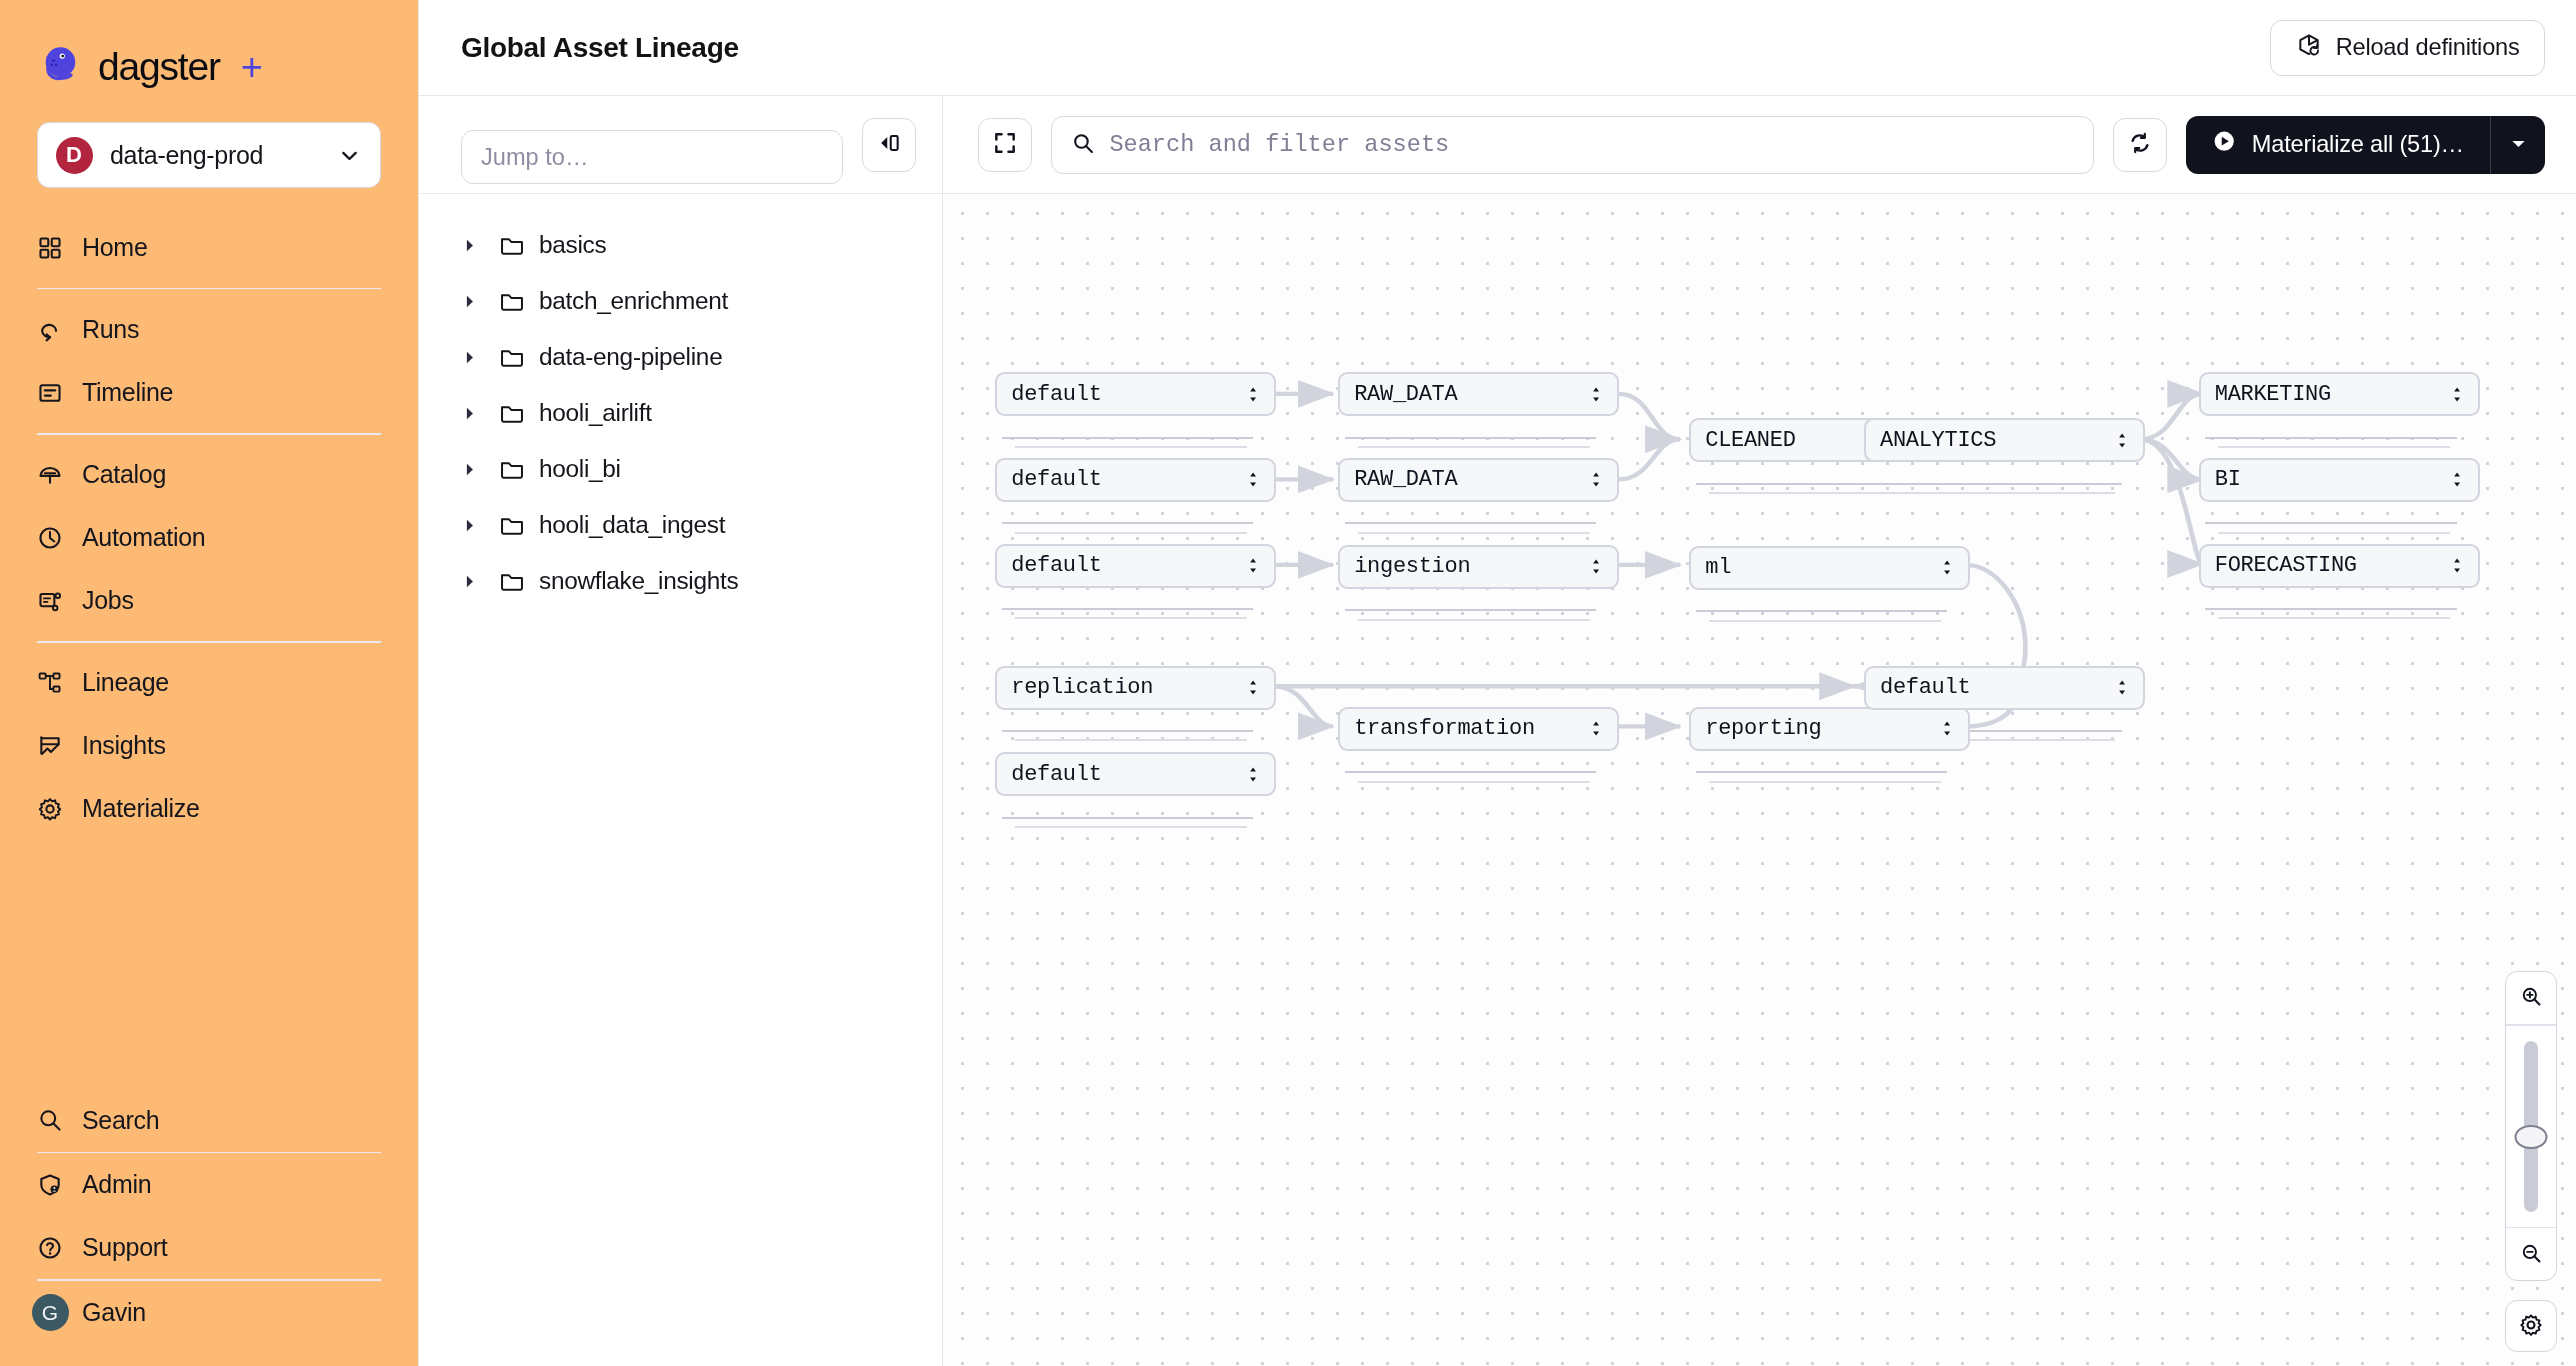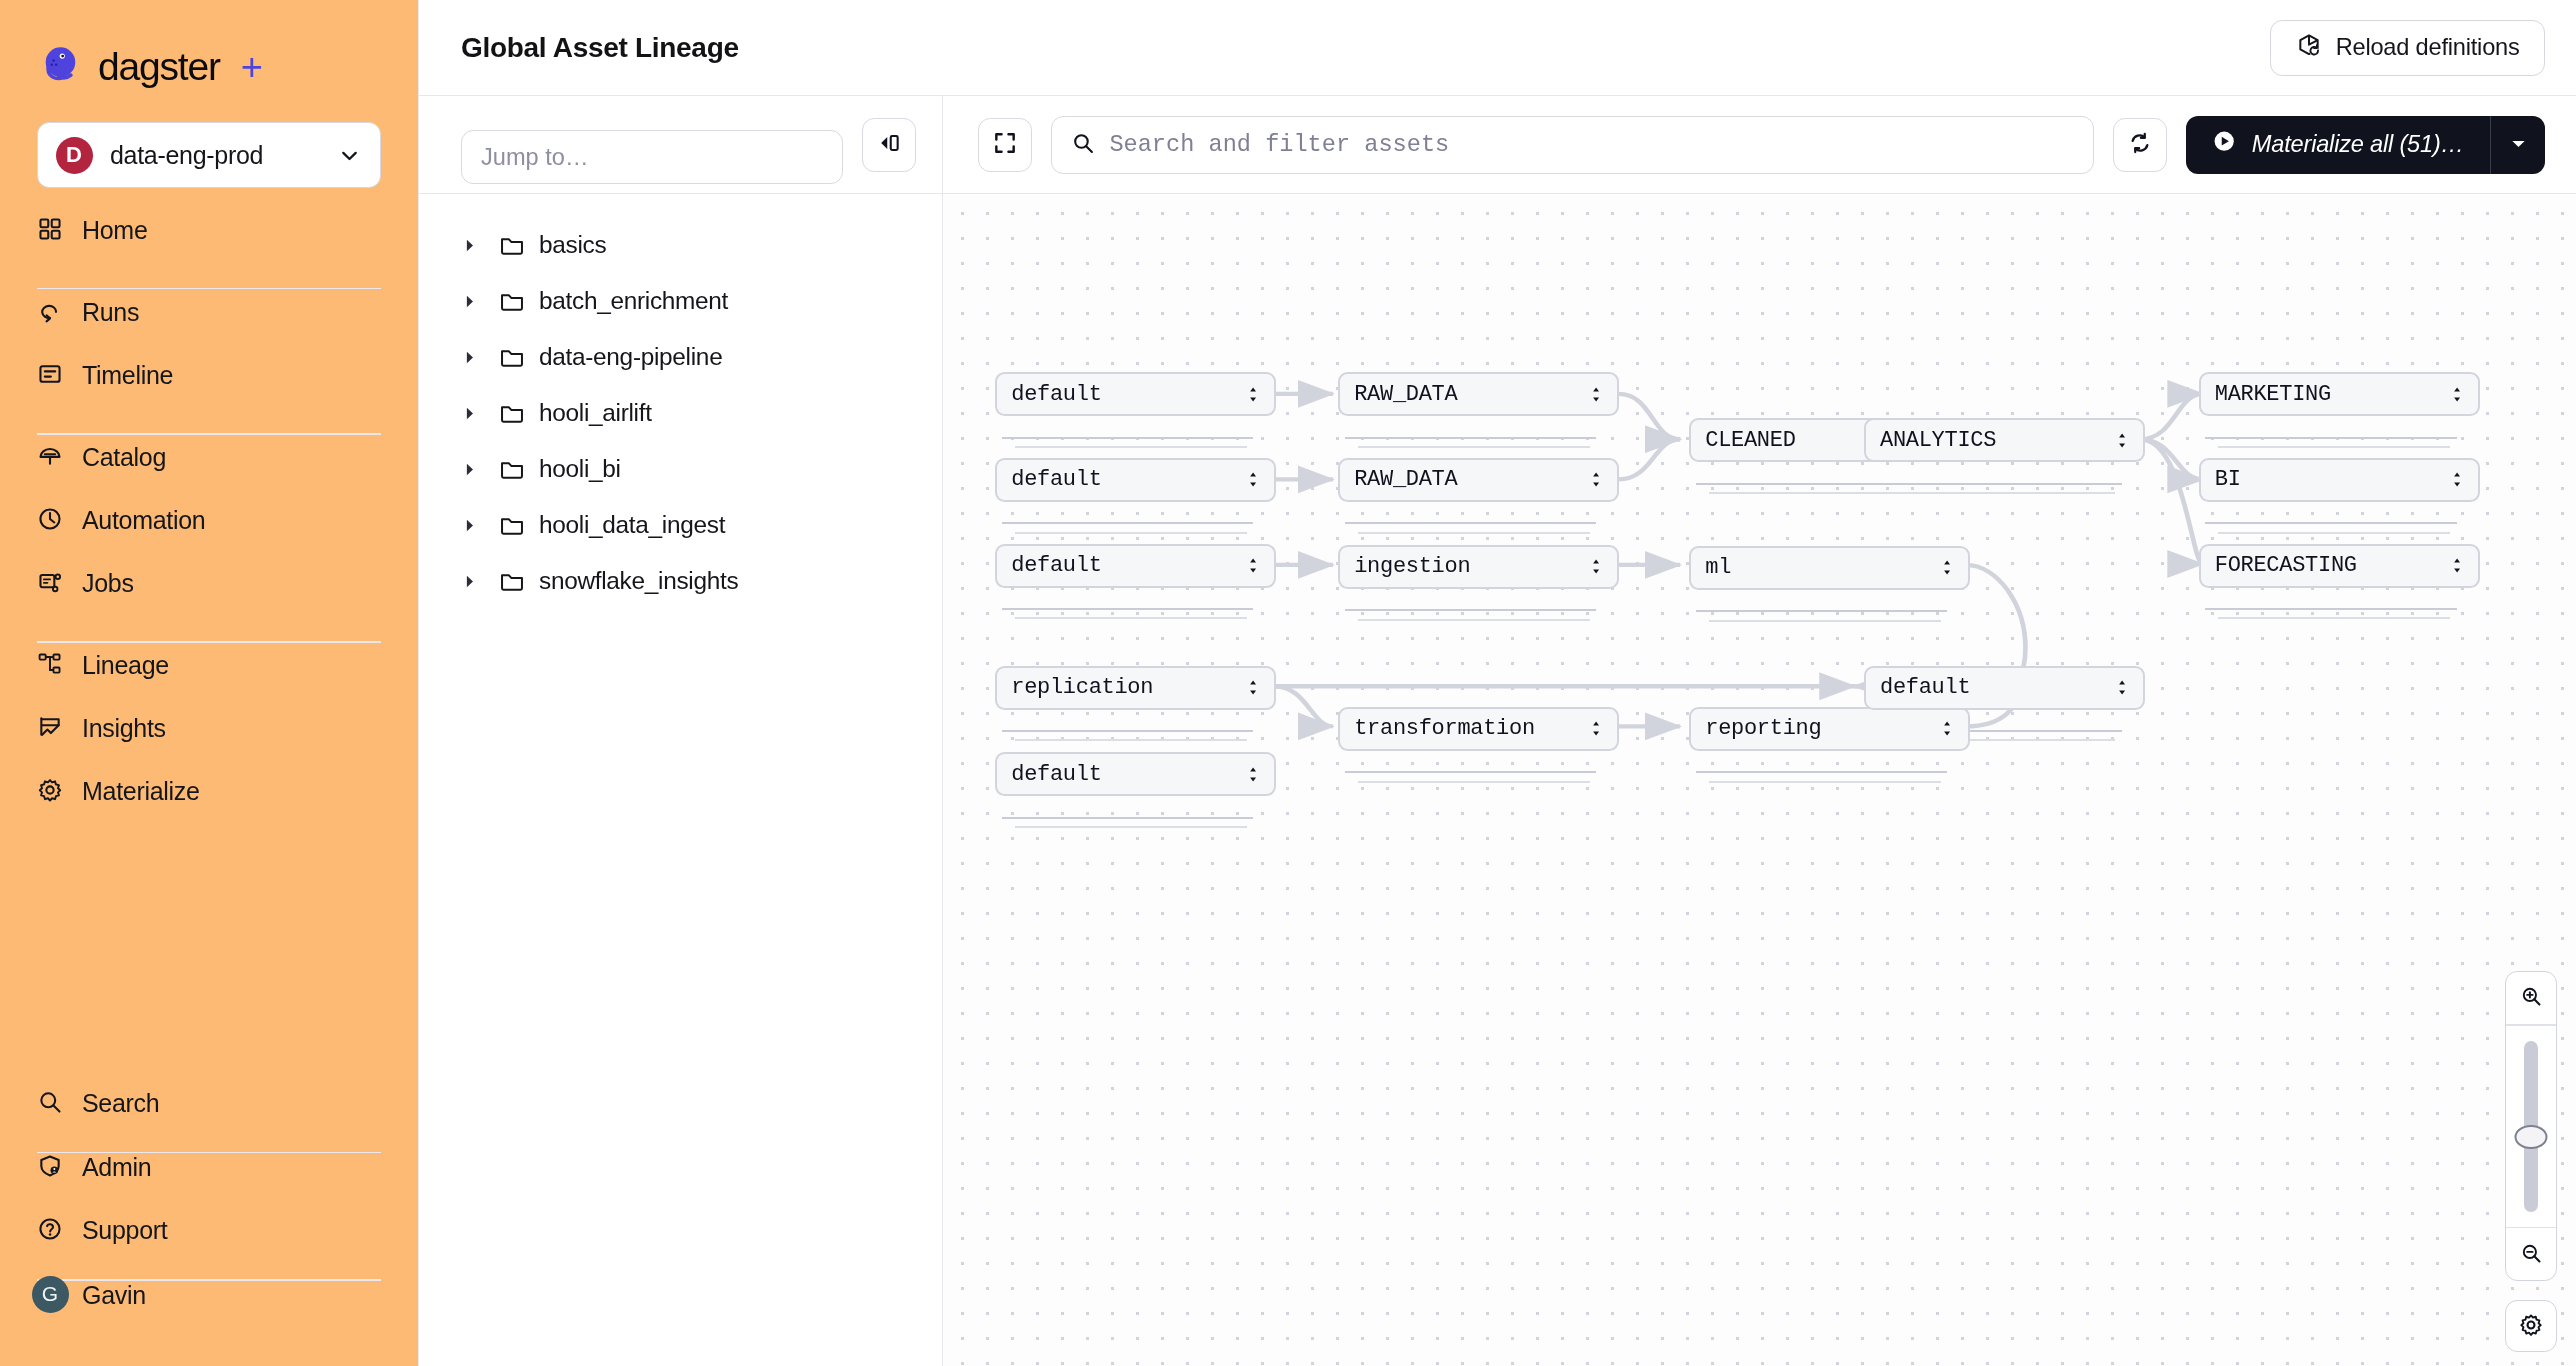--- a/index.html
+++ b/index.html
@@ -47,21 +47,21 @@
     display: flex; align-items: center; justify-content: center;
     font-size: 22px; font-weight: 600; flex: 0 0 37px;
   }
   .dep-name { font-size: 25px; flex: 1; color: #15151c; letter-spacing: -0.3px;}
   .chev-down { width: 23px; height: 23px; flex: 0 0 23px; }
 
   .nav { margin-top: 19px; }
   .nav-group { padding: 8.7px 0; }
   .nav-divider { height: 1.7px; background: #e9e9ef; margin: 0 37px; }
   .nav-item {
-    display: flex; align-items: flex-start; gap: 19px;
+    display: flex; align-items: center; gap: 19px;
     height: 63px; padding: 0 37px;
     cursor: pointer; color: #15151c;
   }
   .nav-icon { width: 26px; height: 26px; flex: 0 0 26px; display:flex; align-items:center; justify-content:center;}
   .nav-label { font-size: 25px; letter-spacing: -0.3px; }
 
   .sidebar-bottom { position: absolute; bottom: 0; left: 0; right: 0; padding-bottom: 23px; }
   .user-avatar {
     width: 37px; height: 37px; border-radius: 50%;
     background: #3c5863; color: #eef3f5;
@@ -127,21 +127,21 @@
   }
   .materialize {
     display: flex; align-items: stretch;
     height: 58px; background: #10121d; border-radius: 12.2px;
     color: #fff; cursor: pointer; overflow: hidden;
   }
   .mat-main {
     display: flex; align-items: center; gap: 15.7px;
     padding: 0 26px; font-size: 23.6px; letter-spacing: -0.2px;
     border-right: 1.7px solid #3a3d4c;
-    max-width: 314px; white-space: nowrap; font-style: italic;
+    max-width: 314px; white-space: nowrap;
   }
   .mat-caret { display: flex; align-items: center; justify-content: center; width: 54px; }
 
   
   .content { flex: 1; display: flex; min-height: 0; }
   .tree-panel {
     width: 524px; flex: 0 0 524px;
     border-right: 1.7px solid #e6e6eb;
     background: #fff; padding: 23px 0 0 0; overflow: hidden;
   }

